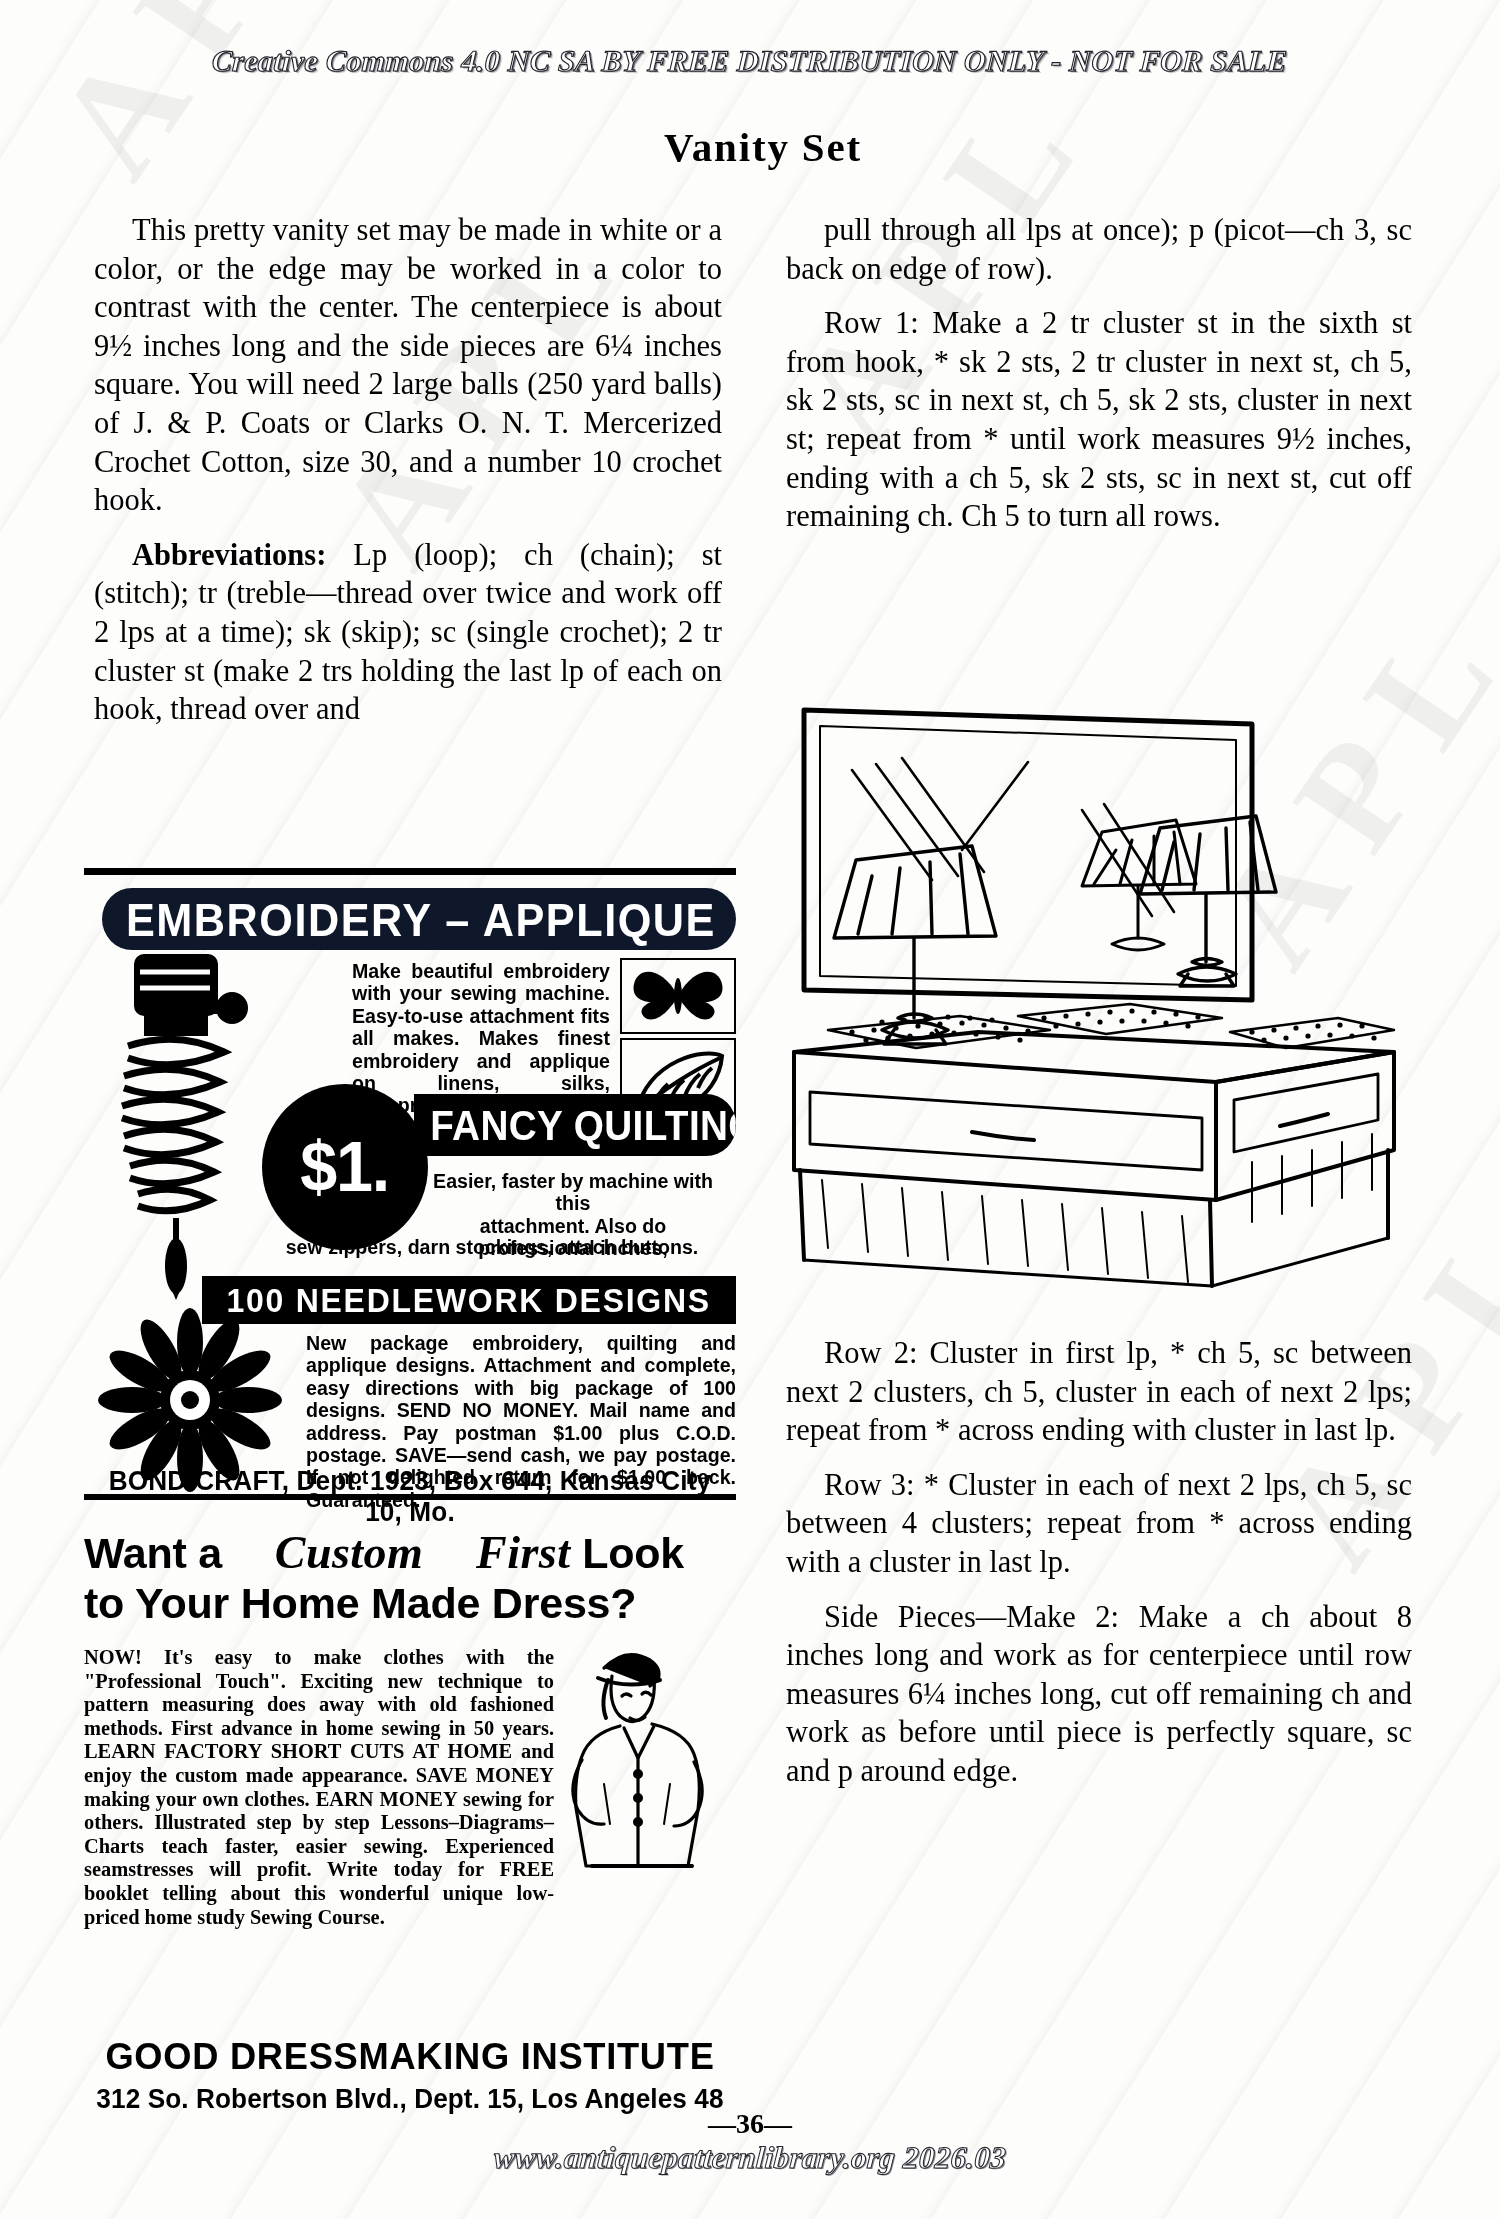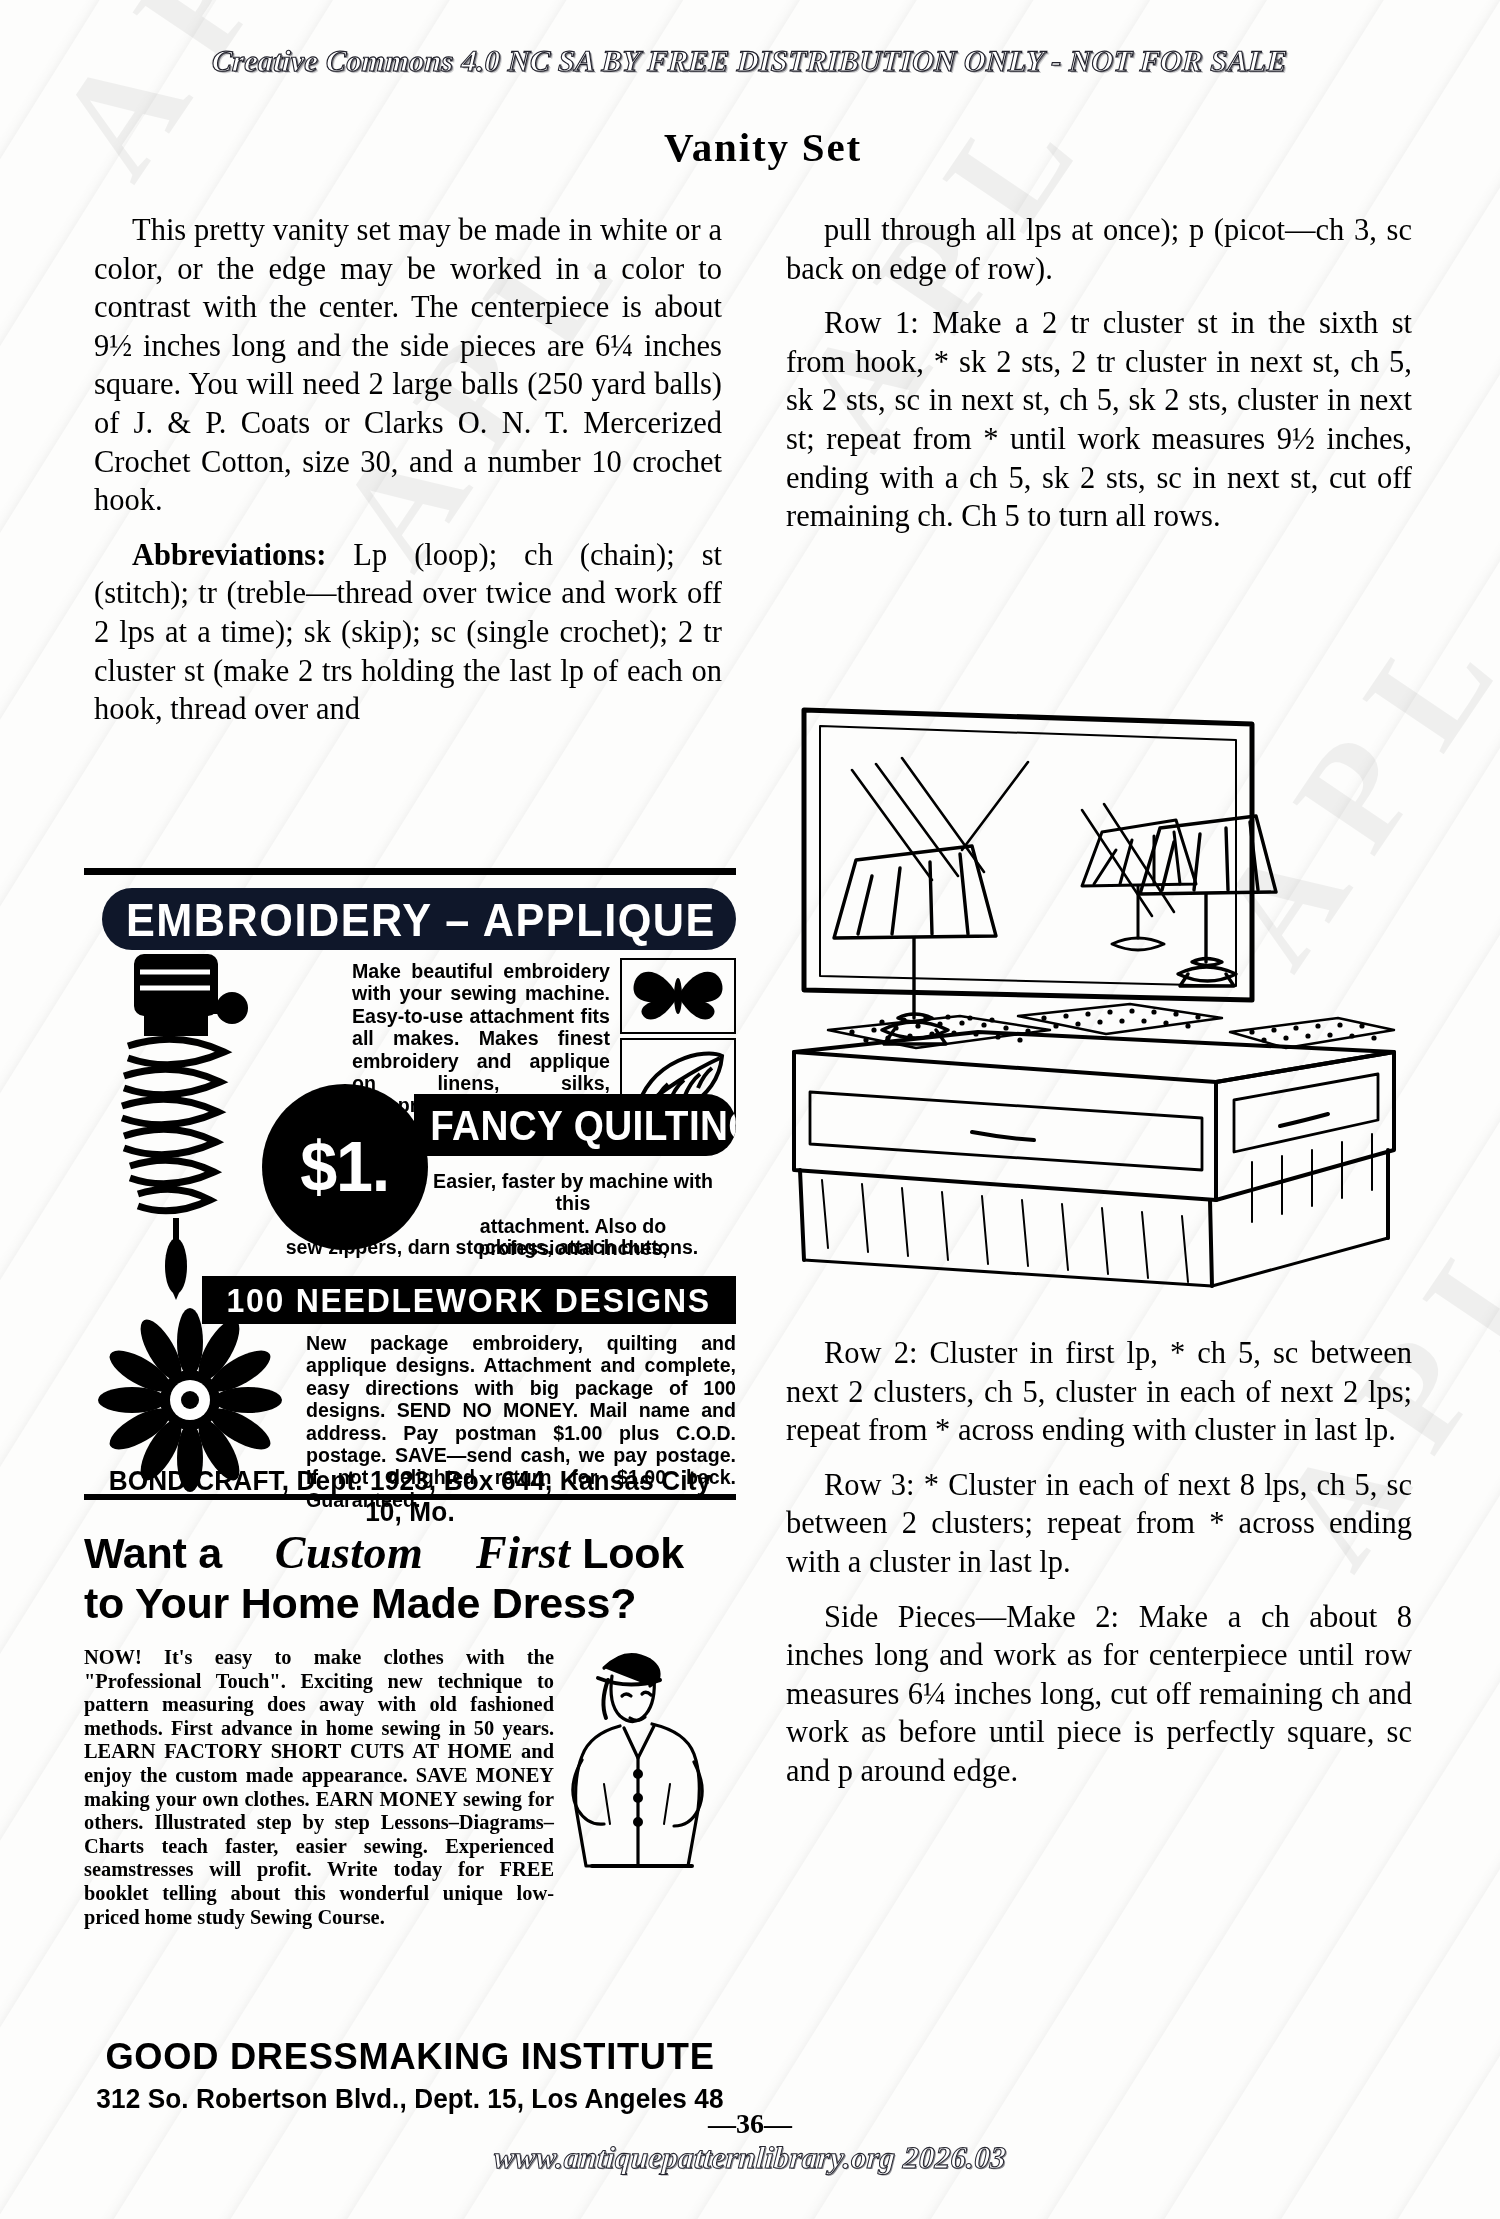--- a/index.html
+++ b/index.html
@@ -513,21 +513,21 @@
                  M200 496 L206 564 M240 500 L246 566 M280 504 L286 570 M320 508 L326 574
                  M360 512 L366 578 M400 516 L406 582"></path>
         <path d="M470 462 L470 522 M500 456 L500 514 M530 450 L530 506 M560 442 L560 498
                  M590 434 L590 490"></path>
       </g>
     </g>
   </svg>
 
   <div class="col body" style="left:770px;top:1318px;width:658px;">
     <p>Row 2: Cluster in first lp, * ch 5, sc between next 2 clusters, ch 5, cluster in each of next 2 lps; repeat from * across ending with cluster in last lp.</p>
-    <p>Row 3: * Cluster in each of next 8 lps, ch 5, sc between 2 clusters; repeat from * across ending with a cluster in last lp.</p>
+    <p>Row 3: * Cluster in each of next 2 lps, ch 5, sc between 4 clusters; repeat from * across ending with a cluster in last lp.</p>
     <p>Side Pieces—Make 2: Make a ch about 8 inches long and work as for centerpiece until row measures 6¼ inches long, cut off remaining ch and work as before until piece is perfectly square, sc and p around edge.</p>
   </div>
 
   <div id="pagenum">—36—</div>
   <div id="apl">
     <span>www.antiquepatternlibrary.org 2026.03</span>
   </div>
 
   <div id="scanstripes"></div>
 </div>

